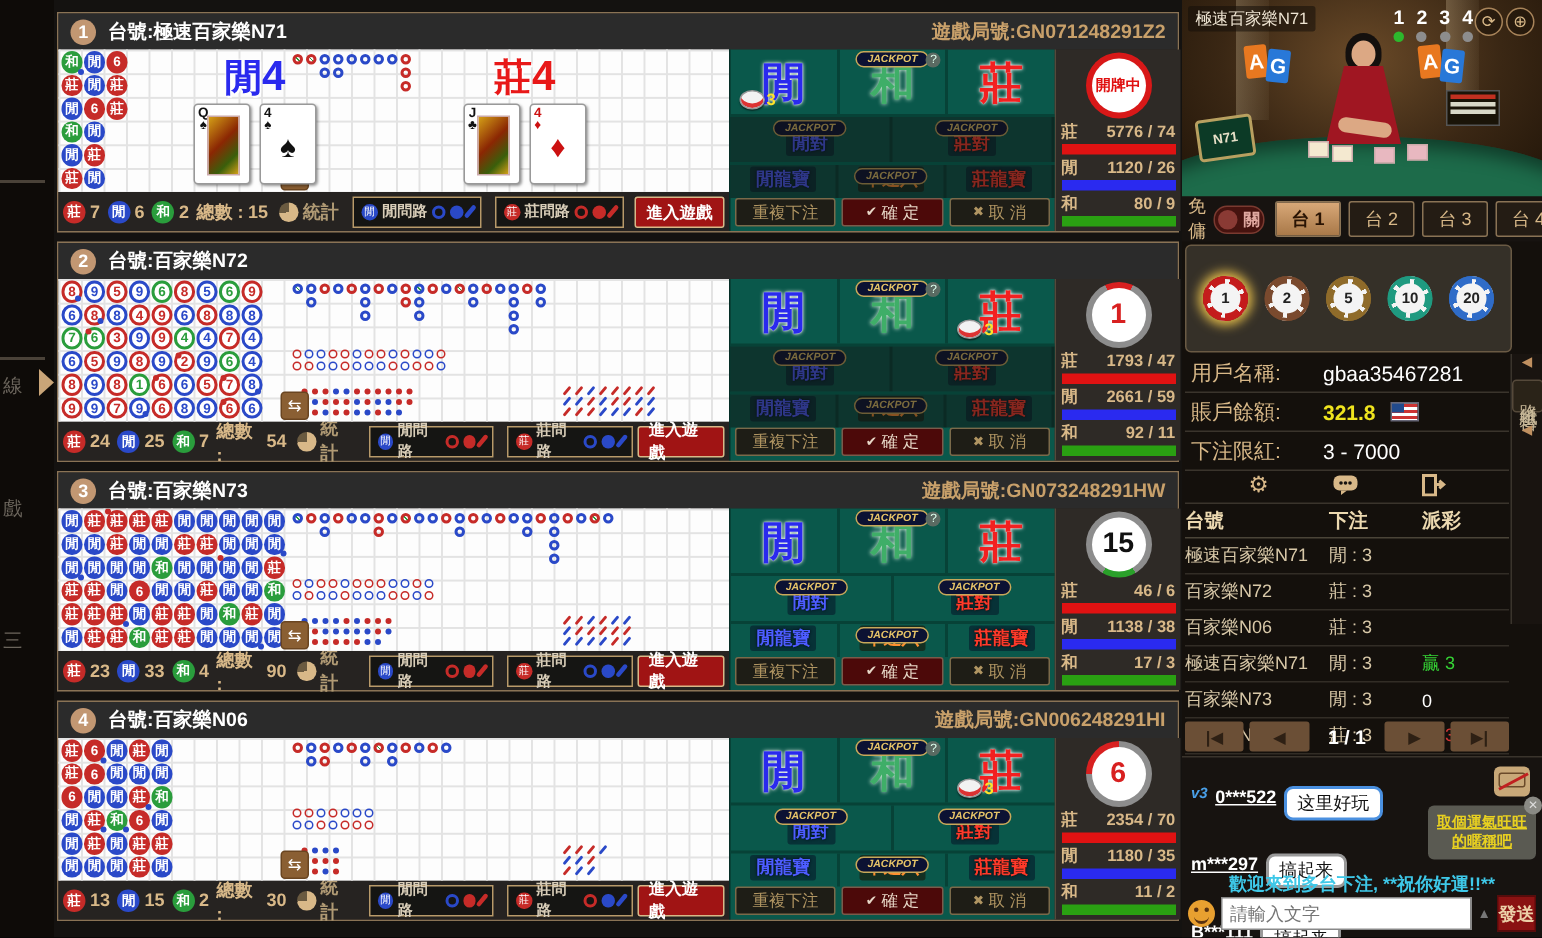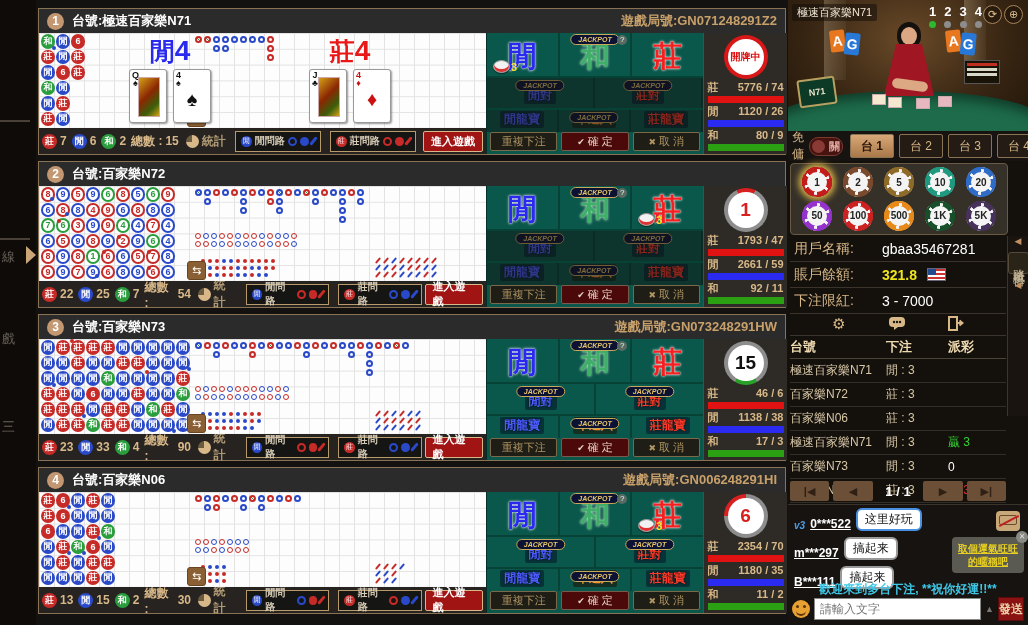--- a/index.html
+++ b/index.html
@@ -185,21 +185,21 @@
   #pagerow{position:absolute;left:2px;top:480px;width:216px;height:22px;display:flex;gap:4px;align-items:center;}
   .pgbtn{width:44px;height:20px;background:#6b4f36;color:#2e2014;font-size:11px;font-weight:bold;display:flex;align-items:center;justify-content:center;border-radius:2px;}
   #pageno{color:#fff;font-size:13px;font-weight:bold;width:48px;text-align:center;}
   
   #side-tab{position:absolute;right:0;top:236px;width:20px;height:180px;background:#191410;border-left:1px solid #3a342c;}
   #side-tab .arr{color:#c09060;font-size:9px;text-align:center;display:block;}
   #side-tab-label{display:block;margin:6px auto;color:#c8b898;font-size:12px;writing-mode:vertical-rl;text-orientation:upright;
      background:#2a2318;border:1px solid #55493a;border-radius:3px;padding:6px 1px;letter-spacing:2px;}
   
   #chat{position:absolute;left:0;top:504px;width:240px;height:121px;background:#171310;border-top:1px solid #3a342c;}
-  .msg{display:flex;align-items:flex-end;gap:5px;padding:3px 6px;}
+  .msg{display:flex;align-items:flex-start;gap:5px;padding:3px 6px;margin-top:16px;}
   .muser{color:#fff;font-size:12px;font-weight:bold;text-decoration:underline;}
   .mbadge{color:#4aa0e8;font-size:10px;font-style:italic;font-weight:bold;}
   .mbub{background:#fff;border:2px solid #999;border-radius:6px;color:#111;font-size:12px;padding:1px 7px;}
   .mbub.hl{border-color:#4a90e0;}
   #welcome{position:absolute;left:0;top:76px;width:240px;text-align:center;color:#3ec8e8;font-size:12px;font-weight:bold;}
   #mute-ico{position:absolute;right:8px;top:6px;width:24px;height:20px;background:#c8a878;border-radius:4px;}
   #mute-ico::before{content:"";position:absolute;left:3px;top:4px;right:3px;bottom:6px;border:1px solid #6a4a2a;border-radius:2px;}
   #mute-ico::after{content:"";position:absolute;left:2px;top:9px;width:22px;height:2px;background:#c02020;transform:rotate(-28deg);}
   #chat-tip{position:absolute;right:4px;top:32px;width:64px;background:#5a5a52;border-radius:4px;padding:5px 4px;
     color:#e8d020;font-size:10px;font-weight:bold;text-decoration:underline;line-height:13px;text-align:center;}
@@ -666,21 +666,21 @@
                 <div class="slc" style="background: rgb(42, 73, 200);"></div>
                 <div class="slc" style="background: rgb(198, 43, 40);"></div>
                 <div class="slc" style="background: rgb(198, 43, 40);"></div>
                 <div class="slc" style="background: rgb(42, 73, 200);"></div>
                 <div class="slc" style="background: rgb(42, 73, 200);"></div>
               </div>
               <div class="switchicon">⇆</div>
             </div>
             <div class="bbar">
               <span class="cbadge r">莊</span>
-              <span class="bnum">22</span>
+              <span class="bnum">24</span>
               <span class="cbadge b">閒</span>
               <span class="bnum">25</span>
               <span class="cbadge g">和</span>
               <span class="bnum">7</span>
               <span class="btot">總數 :</span>
               <span class="bnum">54</span>
               <span class="pieico"></span>
               <span class="statstxt">統計</span>
               <div class="askbox">
                 <span class="abadge" style="background: rgb(42, 73, 200);">閒</span>
@@ -1446,42 +1446,20 @@
             <div class="rim" style="background: repeating-conic-gradient(rgba(255, 255, 255, 0.95) 0deg, rgba(255, 255, 255, 0.95) 14deg, rgb(143, 107, 42) 14deg, rgb(143, 107, 42) 60deg); box-shadow: rgb(143, 107, 42) 0px 0px 0px 2px inset;"></div>
             <div class="face">5</div>
           </div>
           <div class="chip">
             <div class="rim" style="background: repeating-conic-gradient(rgba(255, 255, 255, 0.95) 0deg, rgba(255, 255, 255, 0.95) 14deg, rgb(31, 154, 128) 14deg, rgb(31, 154, 128) 60deg); box-shadow: rgb(31, 154, 128) 0px 0px 0px 2px inset;"></div>
             <div class="face">10</div>
           </div>
           <div class="chip">
             <div class="rim" style="background: repeating-conic-gradient(rgba(255, 255, 255, 0.95) 0deg, rgba(255, 255, 255, 0.95) 14deg, rgb(47, 108, 200) 14deg, rgb(47, 108, 200) 60deg); box-shadow: rgb(47, 108, 200) 0px 0px 0px 2px inset;"></div>
             <div class="face">20</div>
-          </div>
-        </div>
-      <div class="chiprow" id="chiprow2">
-          <div class="chip">
-            <div class="rim" style="background: repeating-conic-gradient(rgba(255, 255, 255, 0.95) 0deg, rgba(255, 255, 255, 0.95) 14deg, rgb(148, 51, 204) 14deg, rgb(148, 51, 204) 60deg); box-shadow: rgb(148, 51, 204) 0px 0px 0px 2px inset;"></div>
-            <div class="face">50</div>
-          </div>
-          <div class="chip">
-            <div class="rim" style="background: repeating-conic-gradient(rgba(255, 255, 255, 0.95) 0deg, rgba(255, 255, 255, 0.95) 14deg, rgb(204, 34, 34) 14deg, rgb(204, 34, 34) 60deg); box-shadow: rgb(204, 34, 34) 0px 0px 0px 2px inset;"></div>
-            <div class="face">100</div>
-          </div>
-          <div class="chip">
-            <div class="rim" style="background: repeating-conic-gradient(rgba(255, 255, 255, 0.95) 0deg, rgba(255, 255, 255, 0.95) 14deg, rgb(232, 138, 26) 14deg, rgb(232, 138, 26) 60deg); box-shadow: rgb(232, 138, 26) 0px 0px 0px 2px inset;"></div>
-            <div class="face">500</div>
-          </div>
-          <div class="chip">
-            <div class="rim" style="background: repeating-conic-gradient(rgba(255, 255, 255, 0.95) 0deg, rgba(255, 255, 255, 0.95) 14deg, rgb(23, 80, 42) 14deg, rgb(23, 80, 42) 60deg); box-shadow: rgb(23, 80, 42) 0px 0px 0px 2px inset;"></div>
-            <div class="face">1K</div>
-          </div>
-          <div class="chip">
-            <div class="rim" style="background: repeating-conic-gradient(rgba(255, 255, 255, 0.95) 0deg, rgba(255, 255, 255, 0.95) 14deg, rgb(70, 50, 90) 14deg, rgb(70, 50, 90) 60deg); box-shadow: rgb(70, 50, 90) 0px 0px 0px 2px inset;"></div>
-            <div class="face">5K</div>
           </div>
         </div>
     </div>
 
     <div id="account">
       <div class="acrow">
         <span class="aclab">用戶名稱:</span>
         <span class="acval">gbaa35467281</span>
       </div>
       <div class="acrow">

